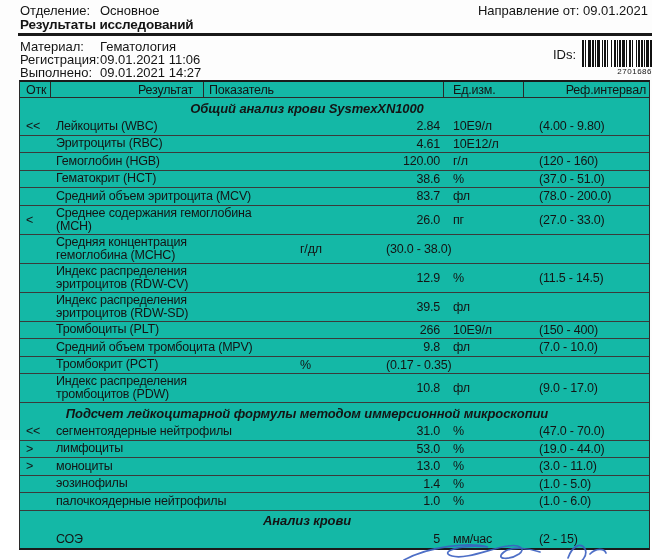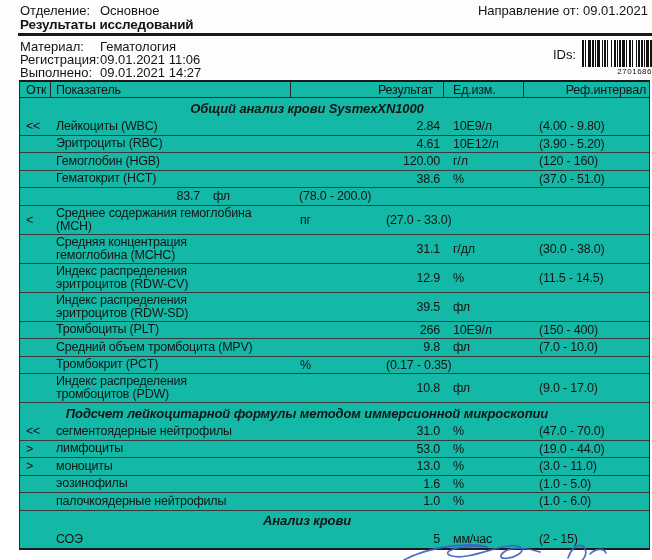--- a/index.html
+++ b/index.html
@@ -119,74 +119,74 @@
       <div class="bar" style="width: 1px; flex: 0 0 auto; background: rgb(255, 255, 255);"></div>
       <div class="bar" style="width: 3px; flex: 0 0 auto; background: rgb(17, 17, 17);"></div>
       <div class="bar" style="width: 1px; flex: 0 0 auto; background: rgb(255, 255, 255);"></div>
       <div class="bar" style="width: 2px; flex: 0 0 auto; background: rgb(17, 17, 17);"></div>
     </div>
   <div id="barcode-number">2701686</div>
 
   <div id="results-table">
       <div class="t-row head">
         <div class="c c-flag">Отк</div>
+        <div class="c c-res">Результат</div>
         <div class="c c-name">Показатель</div>
-        <div class="c c-res">Результат</div>
         <div class="c c-unit">Ед.изм.</div>
         <div class="c c-ref">Реф.интервал</div>
       </div>
       <div class="t-row section">
         <div class="">Общий анализ крови SysmexXN1000</div>
       </div>
       <div class="t-row">
         <div class="c c-flag">&lt;&lt;</div>
         <div class="c c-name"><div class="nm">Лейкоциты (WBC)</div></div>
         <div class="c c-res">2.84</div>
         <div class="c c-unit">10E9/л</div>
         <div class="c c-ref">(4.00 - 9.80)</div>
       </div>
       <div class="t-row">
         <div class="c c-flag"></div>
         <div class="c c-name"><div class="nm">Эритроциты (RBC)</div></div>
         <div class="c c-res">4.61</div>
         <div class="c c-unit">10E12/л</div>
-        <div class="c c-ref">(3.90 - 5.20)</div>
       </div>
       <div class="t-row">
         <div class="c c-flag"></div>
         <div class="c c-name"><div class="nm">Гемоглобин (HGB)</div></div>
         <div class="c c-res">120.00</div>
         <div class="c c-unit">г/л</div>
         <div class="c c-ref">(120 - 160)</div>
       </div>
       <div class="t-row">
         <div class="c c-flag"></div>
         <div class="c c-name"><div class="nm">Гематокрит (HCT)</div></div>
         <div class="c c-res">38.6</div>
         <div class="c c-unit">%</div>
         <div class="c c-ref">(37.0 - 51.0)</div>
       </div>
       <div class="t-row">
         <div class="c c-flag"></div>
+        <div class="c c-name"><div class="nm">Средний объем эритроцита (MCV)</div></div>
         <div class="c c-res">83.7</div>
         <div class="c c-unit">фл</div>
         <div class="c c-ref">(78.0 - 200.0)</div>
       </div>
       <div class="t-row dbl">
         <div class="c c-flag">&lt;</div>
         <div class="c c-name"><div class="nm">Среднее содержания гемоглобина
 (MCH)</div></div>
+        <div class="c c-res">26.0</div>
         <div class="c c-unit">пг</div>
         <div class="c c-ref">(27.0 - 33.0)</div>
       </div>
       <div class="t-row dbl">
         <div class="c c-flag"></div>
         <div class="c c-name"><div class="nm">Средняя концентрация
 гемоглобина (MCHC)</div></div>
-        <div class="c c-res">31.1</div>
         <div class="c c-unit">г/дл</div>
         <div class="c c-ref">(30.0 - 38.0)</div>
       </div>
       <div class="t-row dbl">
         <div class="c c-flag"></div>
         <div class="c c-name"><div class="nm">Индекс распределения
 эритроцитов (RDW-CV)</div></div>
         <div class="c c-res">12.9</div>
         <div class="c c-unit">%</div>
         <div class="c c-ref">(11.5 - 14.5)</div>
@@ -246,21 +246,21 @@
       <div class="t-row">
         <div class="c c-flag">&gt;</div>
         <div class="c c-name"><div class="nm">моноциты</div></div>
         <div class="c c-res">13.0</div>
         <div class="c c-unit">%</div>
         <div class="c c-ref">(3.0 - 11.0)</div>
       </div>
       <div class="t-row">
         <div class="c c-flag"></div>
         <div class="c c-name"><div class="nm">эозинофилы</div></div>
-        <div class="c c-res">1.6</div>
+        <div class="c c-res">1.4</div>
         <div class="c c-unit">%</div>
         <div class="c c-ref">(1.0 - 5.0)</div>
       </div>
       <div class="t-row">
         <div class="c c-flag"></div>
         <div class="c c-name"><div class="nm">палочкоядерные нейтрофилы</div></div>
         <div class="c c-res">1.0</div>
         <div class="c c-unit">%</div>
         <div class="c c-ref">(1.0 - 6.0)</div>
       </div>

